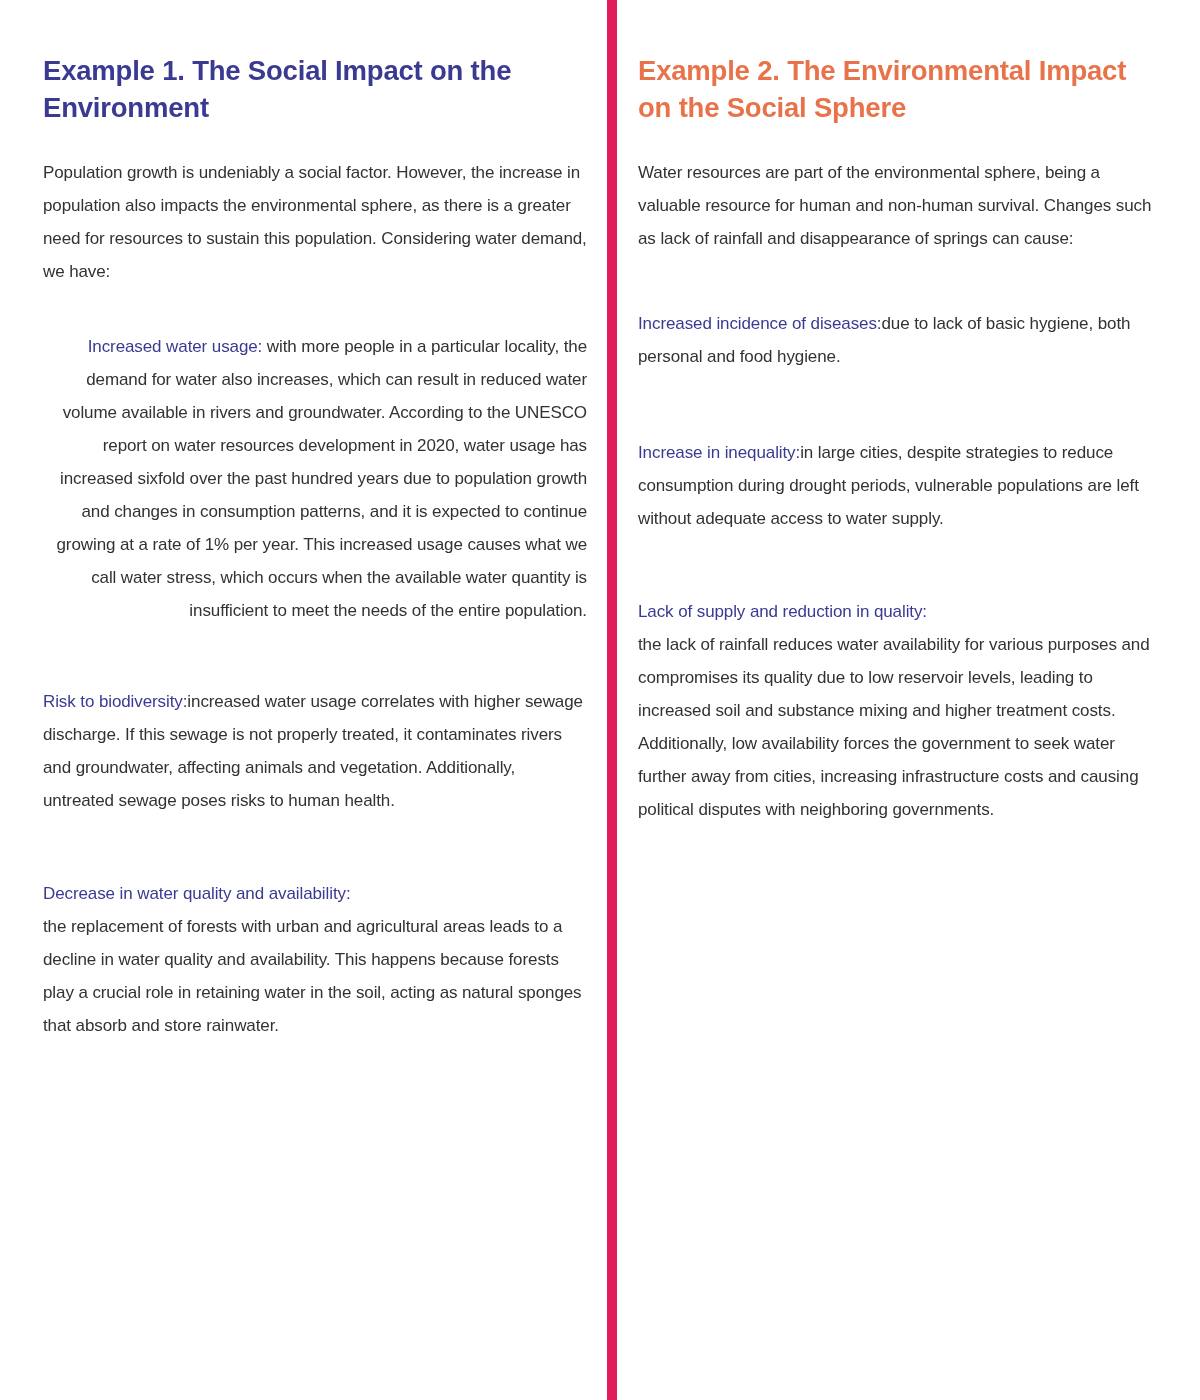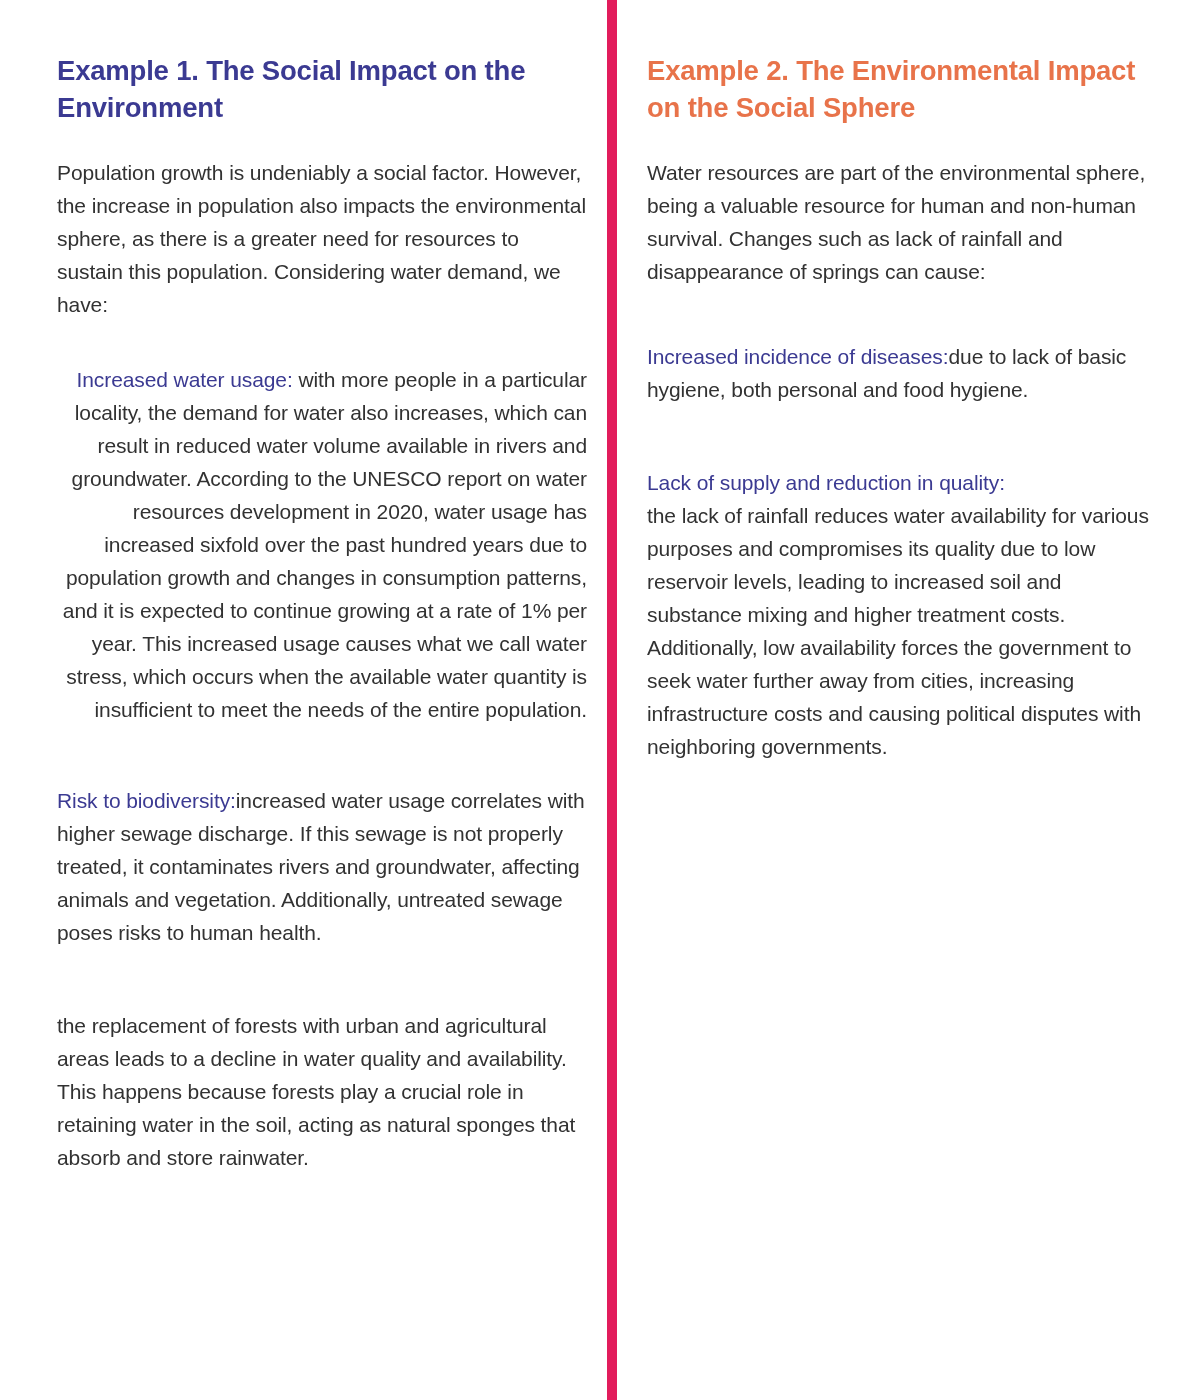--- a/index.html
+++ b/index.html
@@ -24,39 +24,39 @@
     background: var(--divider, #E21C5C);
   }
   .col {
     position: absolute;
     top: 0;
     box-sizing: border-box;
   }
   .col-left {
     left: 0;
     width: 617px;
-    padding: 52px 30px 0 57px;
+    padding: 52px 30px 0 43px;
   }
   .col-right {
     left: 617px;
     width: 583px;
-    padding: 52px 48px 0 30px;
+    padding: 52px 48px 0 21px;
   }
   .heading {
     margin: 0 0 30px 0;
     font-size: 27.5px;
     font-weight: bold;
     line-height: 37px;
     letter-spacing: -0.2px;
   }
   .h-blue   { color: var(--blue, #3B3A92); }
   .h-orange { color: var(--orange, #E8734A); }
   p {
     margin: 0;
-    font-size: 21px;
+    font-size: 17px;
     line-height: 33px;
     color: var(--text, #323232);
     letter-spacing: -0.1px;
   }
   .lead {
     font-weight: normal;
     color: var(--blue, #3B3A92);
   }
   .lead.block { display: block; }
   .mt-33 { margin-top: 33px; }
@@ -75,28 +75,29 @@
 
   <div class="col col-left">
     <h2 class="heading h-blue">Example 1. The Social Impact on the Environment</h2>
 
     <p class="intro">Population growth is undeniably a social factor. However, the increase in population also impacts the environmental sphere, as there is a greater need for resources to sustain this population. Considering water demand, we have:</p>
 
     <p class="section mt-42"><span class="lead">Increased water usage: </span><span>with more people in a particular locality, the demand for water also increases, which can result in reduced water volume available in rivers and groundwater. According to the UNESCO report on water resources development in 2020, water usage has increased sixfold over the past hundred years due to population growth and changes in consumption patterns, and it is expected to continue growing at a rate of 1% per year. This increased usage causes what we call water stress, which occurs when the available water quantity is insufficient to meet the needs of the entire population.</span></p>
 
     <p class="section mt-58"><span class="lead">Risk to biodiversity:</span><span>increased water usage correlates with higher sewage discharge. If this sewage is not properly treated, it contaminates rivers and groundwater, affecting animals and vegetation. Additionally, untreated sewage poses risks to human health.</span></p>
 
-    <p class="section mt-60"><span>the replacement of forests with urban and agricultural areas leads to a decline in water quality and availability. This happens because forests play a crucial role in retaining water in the soil, acting as natural sponges that absorb and store rainwater.</span></p>
+    <p class="section mt-60"><span class="lead block">Decrease in water quality and availability:</span><span>the replacement of forests with urban and agricultural areas leads to a decline in water quality and availability. This happens because forests play a crucial role in retaining water in the soil, acting as natural sponges that absorb and store rainwater.</span></p>
   </div>
 
   <div class="col col-right">
     <h2 class="heading h-orange">Example 2. The Environmental Impact on the Social Sphere</h2>
 
     <p class="intro">Water resources are part of the environmental sphere, being a valuable resource for human and non-human survival. Changes such as lack of rainfall and disappearance of springs can cause:</p>
 
     <p class="section mt-52"><span class="lead">Increased incidence of diseases:</span><span>due to lack of basic hygiene, both personal and food hygiene.</span></p>
 
 
+    <p class="section mt-63"><span class="lead">Increase in inequality:</span><span>in large cities, despite strategies to reduce consumption during drought periods, vulnerable populations are left without adequate access to water supply.</span></p>
 
     <p class="section mt-60"><span class="lead block">Lack of supply and reduction in quality:</span><span>the lack of rainfall reduces water availability for various purposes and compromises its quality due to low reservoir levels, leading to increased soil and substance mixing and higher treatment costs. Additionally, low availability forces the government to seek water further away from cities, increasing infrastructure costs and causing political disputes with neighboring governments.</span></p>
   </div>
 
 </div>
 
 </body></html>

